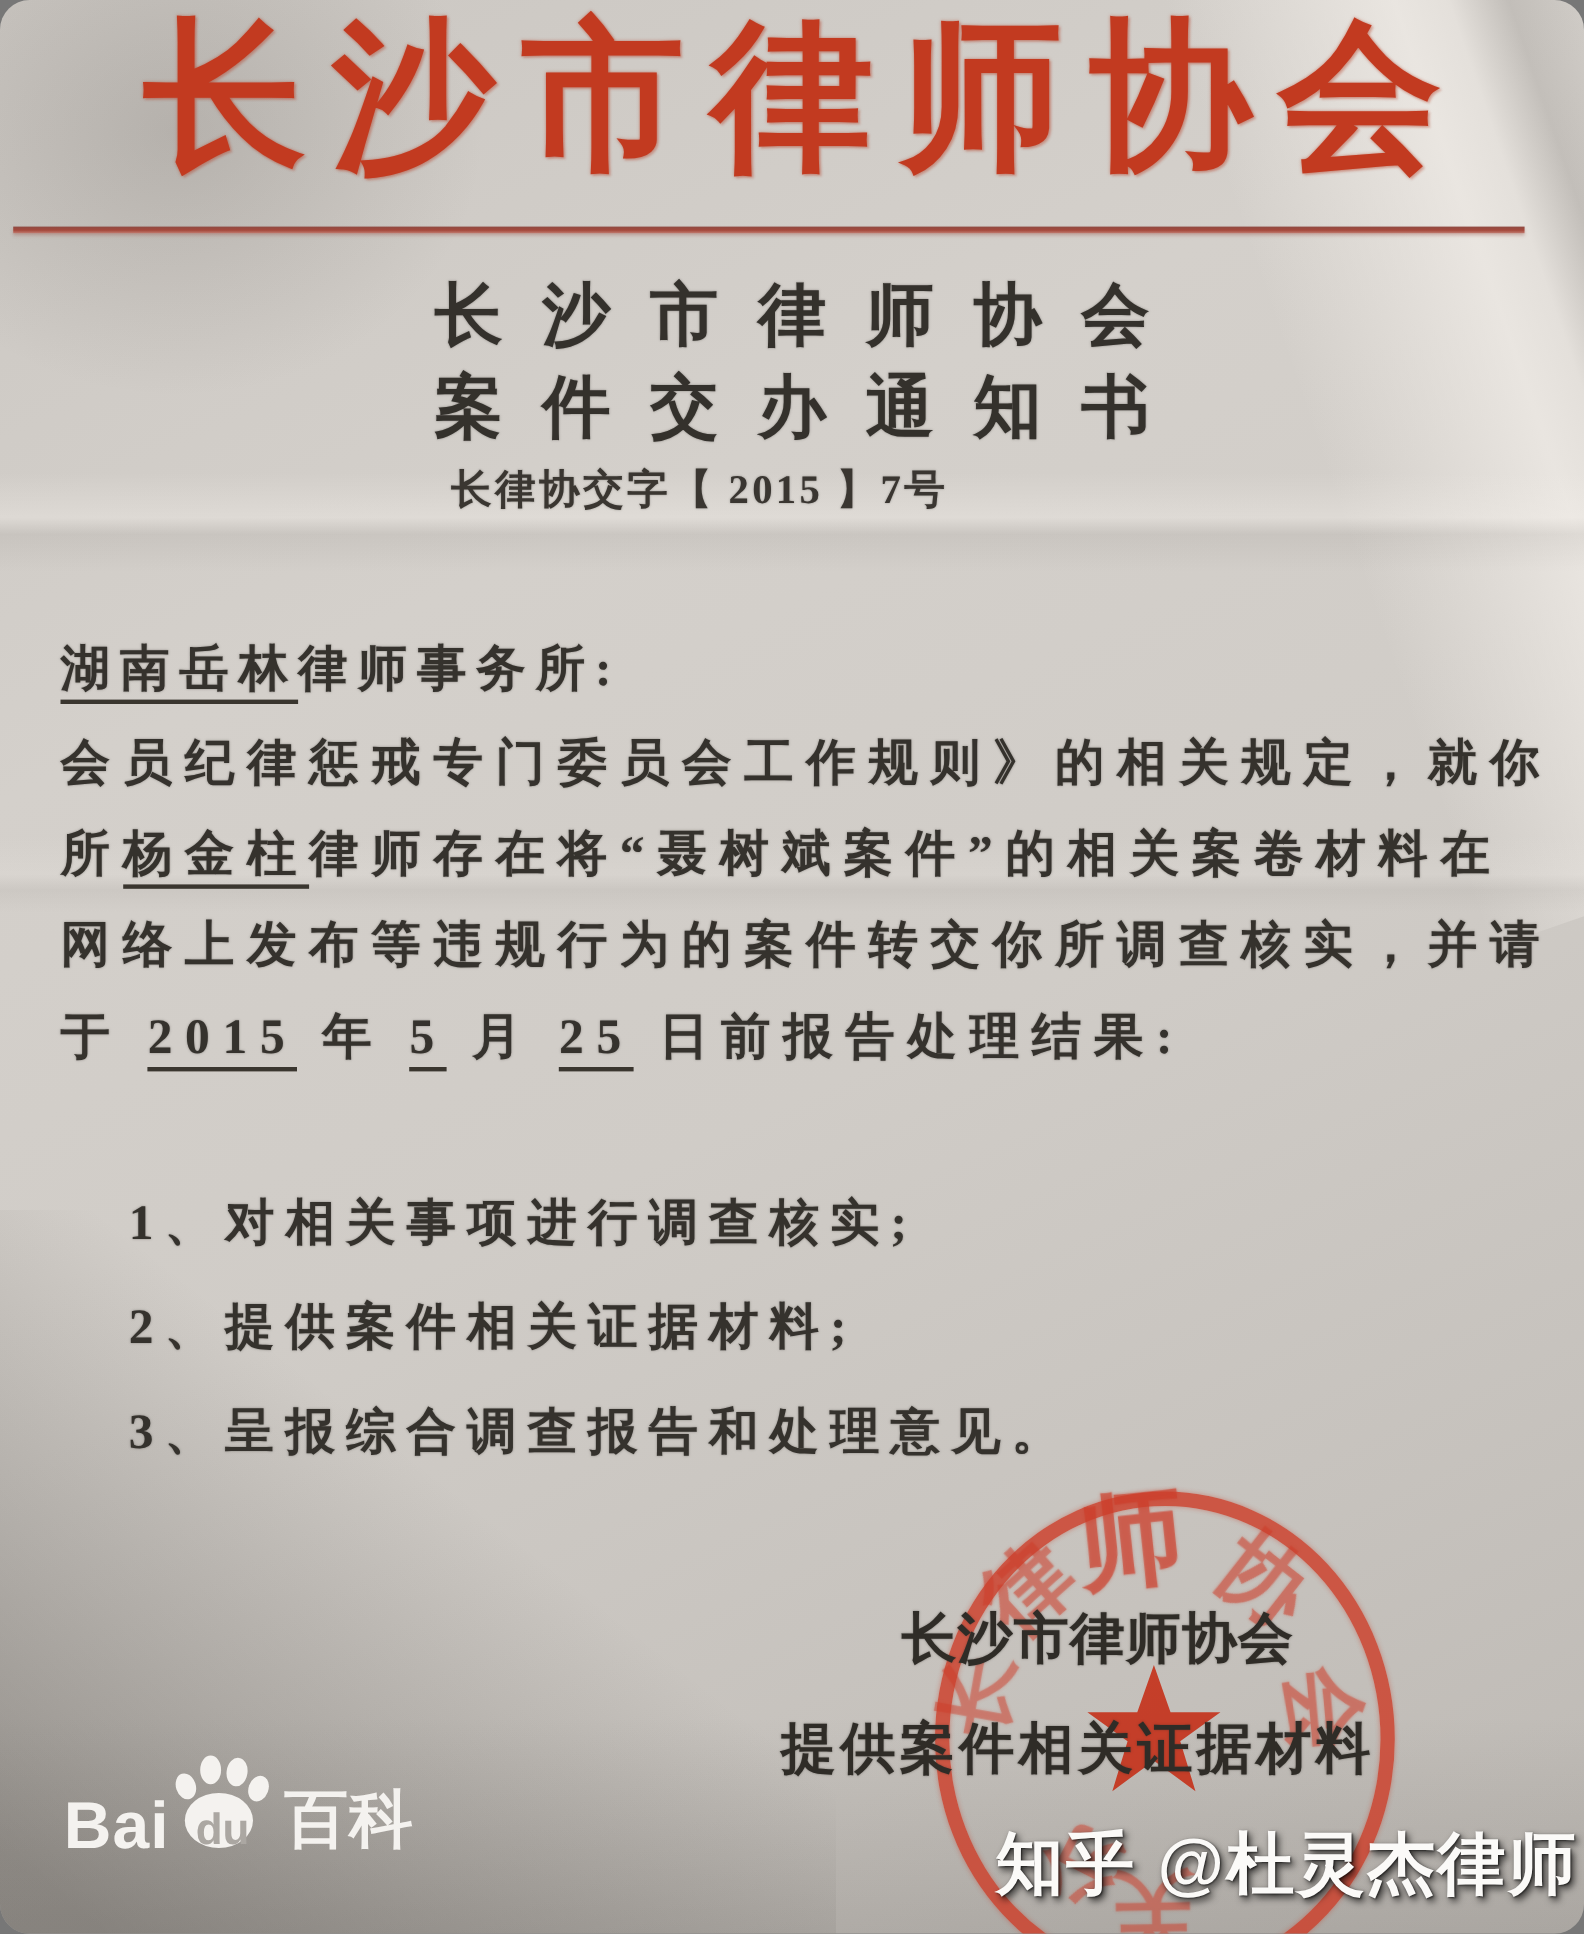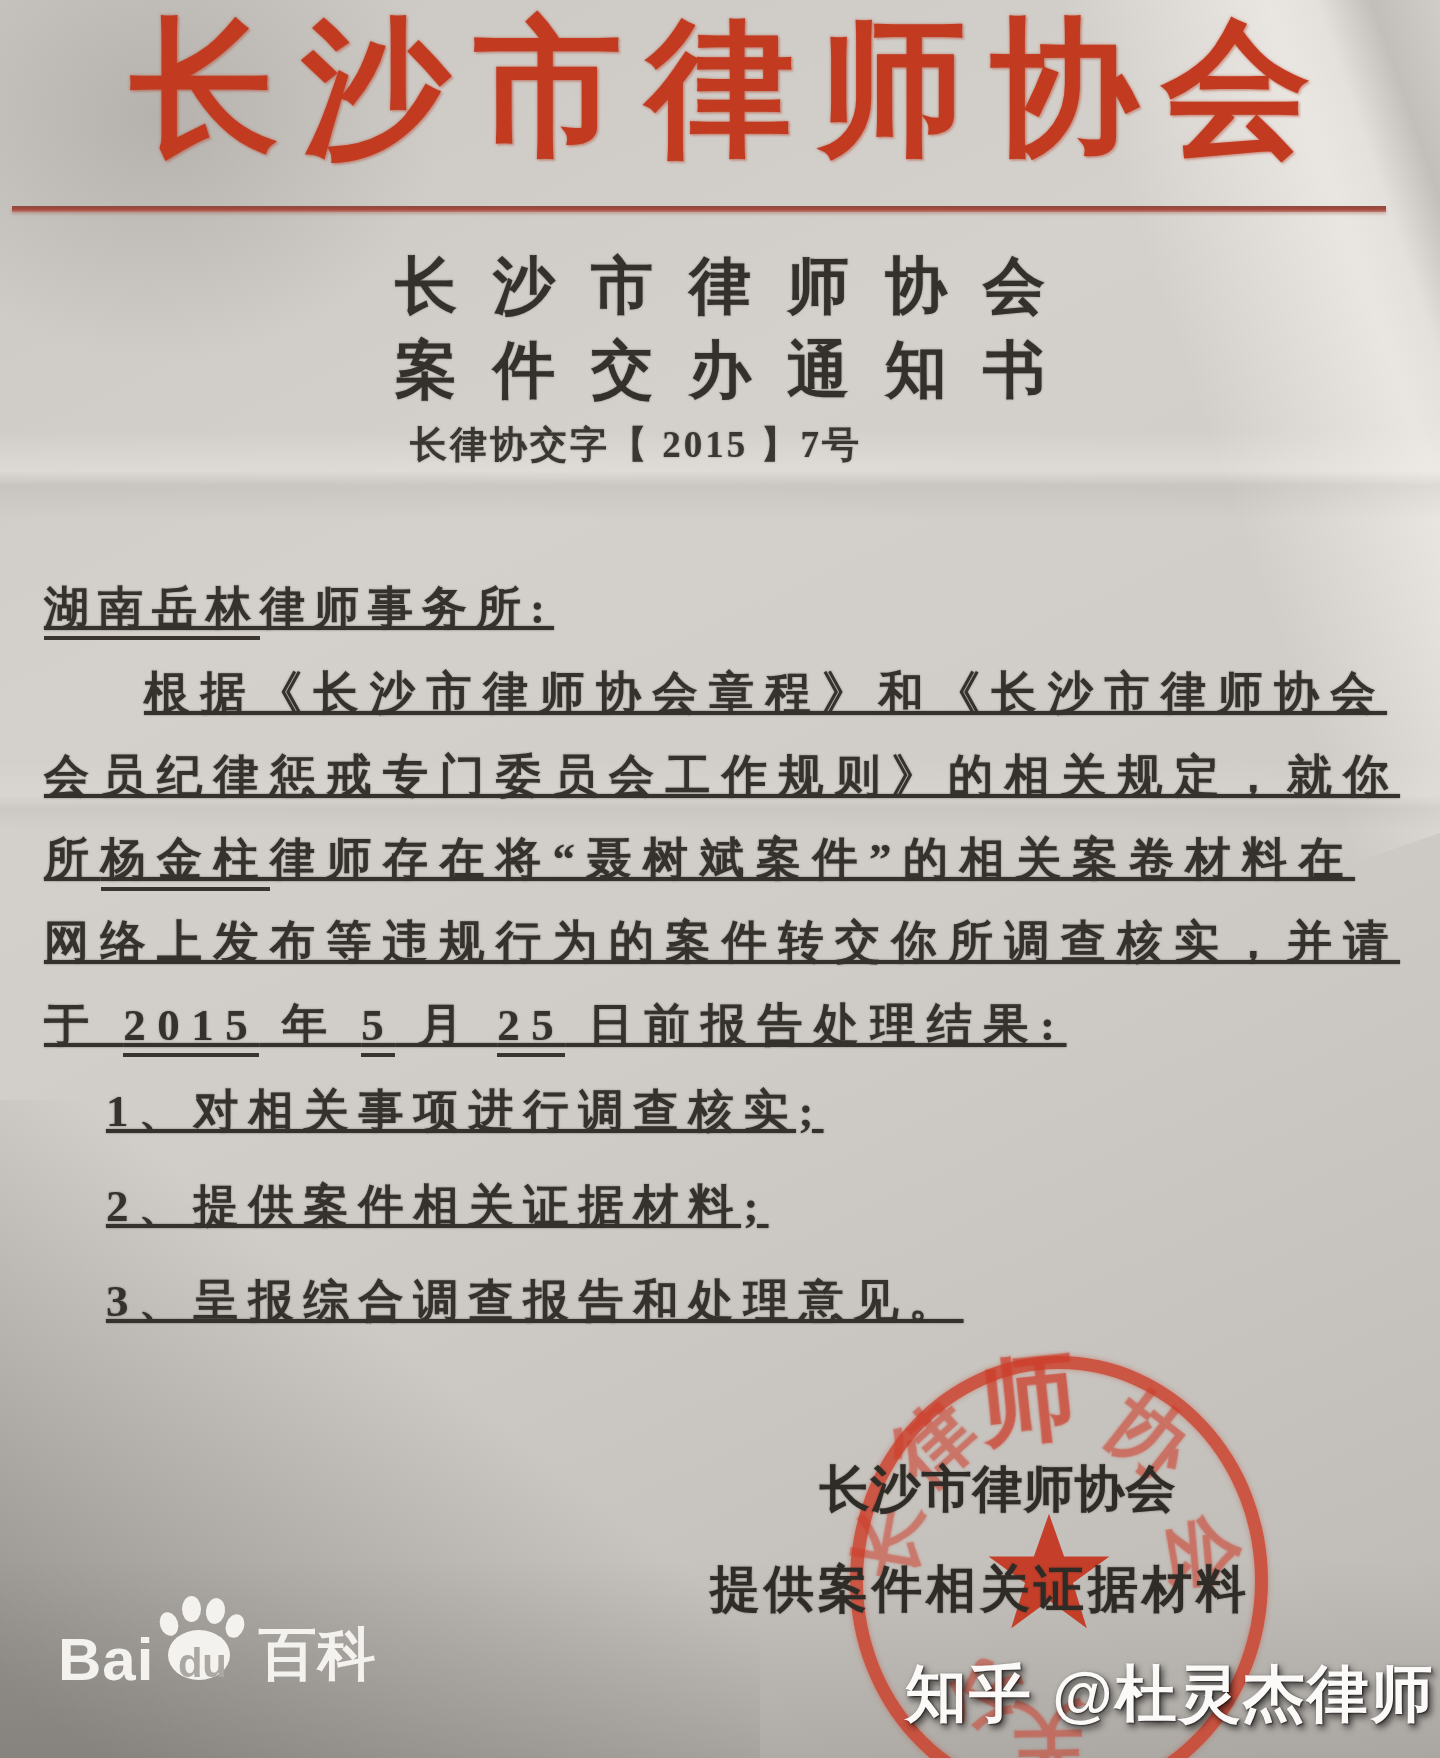--- a/index.html
+++ b/index.html
@@ -2,20 +2,21 @@
 <html><head>
 <meta charset="utf-8">
 <style>
   html,body{margin:0;padding:0;background:#777;}
   .page{
     position:relative;
     width:1440px;height:1758px;
     overflow:hidden;
     background:linear-gradient(155deg,#cbc7c2 0%,#d4d0cb 30%,#d0ccc7 55%,#c6c2bd 80%,#bdb9b4 100%);
     font-family:"Liberation Serif","DejaVu Serif",serif;
+    border-radius:27px;
   }
   
   .crease,.shade{position:absolute;pointer-events:none;}
   .fold-band{
     left:1010px;top:-140px;width:470px;height:1060px;
     transform:rotate(-19deg);transform-origin:top left;
     background:linear-gradient(90deg,rgba(255,255,255,0) 0%,rgba(241,237,232,.75) 42%,rgba(232,228,223,.8) 52%,rgba(150,146,141,.28) 63%,rgba(255,255,255,0) 80%);
   }
   .crease-h{
     left:0;top:430px;width:1440px;height:90px;
@@ -63,21 +64,21 @@
   .doc-title.l1{top:244px;}
   .doc-title.l2{top:328px;}
   .doc-number{
     position:absolute;left:0;top:420px;width:1272px;text-align:center;
     font-size:37px;font-weight:700;color:#3a3631;
     letter-spacing:3px;
     text-shadow:0 0 2px rgba(52,48,44,.45);
     white-space:nowrap;
   }
   
-  .bodytext{position:absolute;left:44px;width:1345px;color:#35322d;font-weight:600;text-decoration:underline;}
+  .bodytext{position:absolute;left:55px;width:1345px;color:#35322d;font-weight:600;}
   .salutation{top:578px;font-size:45px;letter-spacing:9px;white-space:nowrap;
     text-shadow:0 0 2px rgba(52,48,44,.5);}
   .para{top:652px;font-size:45px;letter-spacing:11.5px;line-height:83px;
     text-shadow:0 0 2px rgba(52,48,44,.5);}
   .para .bline{white-space:nowrap;height:83px;}
   .para .bline.indent{padding-left:100px;}
   .items{top:1064px;font-size:45px;letter-spacing:10px;line-height:95px;padding-left:62px;
     text-shadow:0 0 2px rgba(52,48,44,.5);}
   .items .bline{white-space:nowrap;height:95px;}
   span.u{border-bottom:4px solid #3a362f;padding-bottom:3px;}
@@ -148,21 +149,20 @@
   <div class="letterhead">长沙市律师协会</div>
   <div class="red-rule"></div>
 
   <div class="doc-title l1">长沙市律师协会</div>
   <div class="doc-title l2">案件交办通知书</div>
   <div class="doc-number">长律协交字【 2015 】7号</div>
 
   <div class="bodytext salutation"><span class="u">湖南岳林</span><span>律师事务所:</span></div>
 
   <div class="bodytext para">
-    <div class="bline indent"><span>根据《长沙市律师协会章程》和《长沙市律师协会</span></div>
     <div class="bline"><span>会员纪律惩戒专门委员会工作规则》的相关规定，就你</span></div>
     <div class="bline"><span>所</span><span class="u">杨金柱</span><span>律师存在将“聂树斌案件”的相关案卷材料在</span></div>
     <div class="bline"><span>网络上发布等违规行为的案件转交你所调查核实，并请</span></div>
     <div class="bline"><span>于 </span><span class="u">2015</span><span> 年 </span><span class="u">5</span><span> 月 </span><span class="u">25</span><span> 日前报告处理结果:</span></div>
   </div>
 
   <div class="bodytext items">
     <div class="bline">1、对相关事项进行调查核实;</div>
     <div class="bline">2、提供案件相关证据材料;</div>
     <div class="bline">3、呈报综合调查报告和处理意见。</div>

